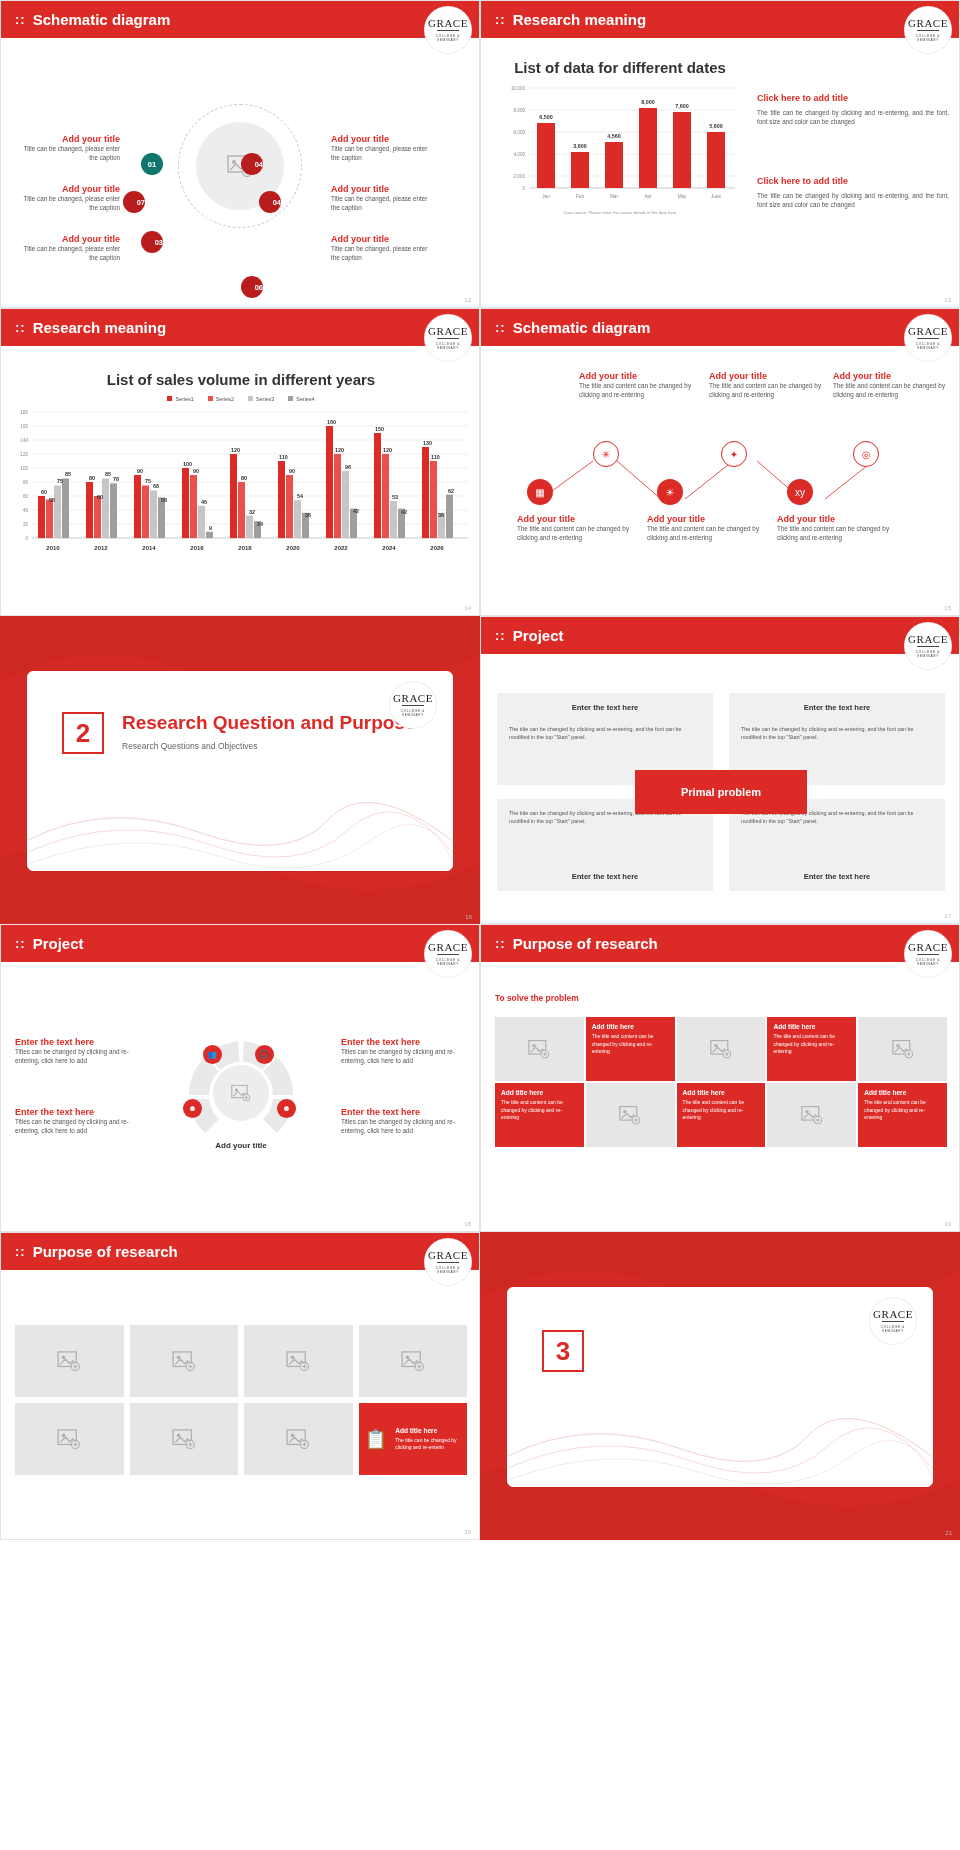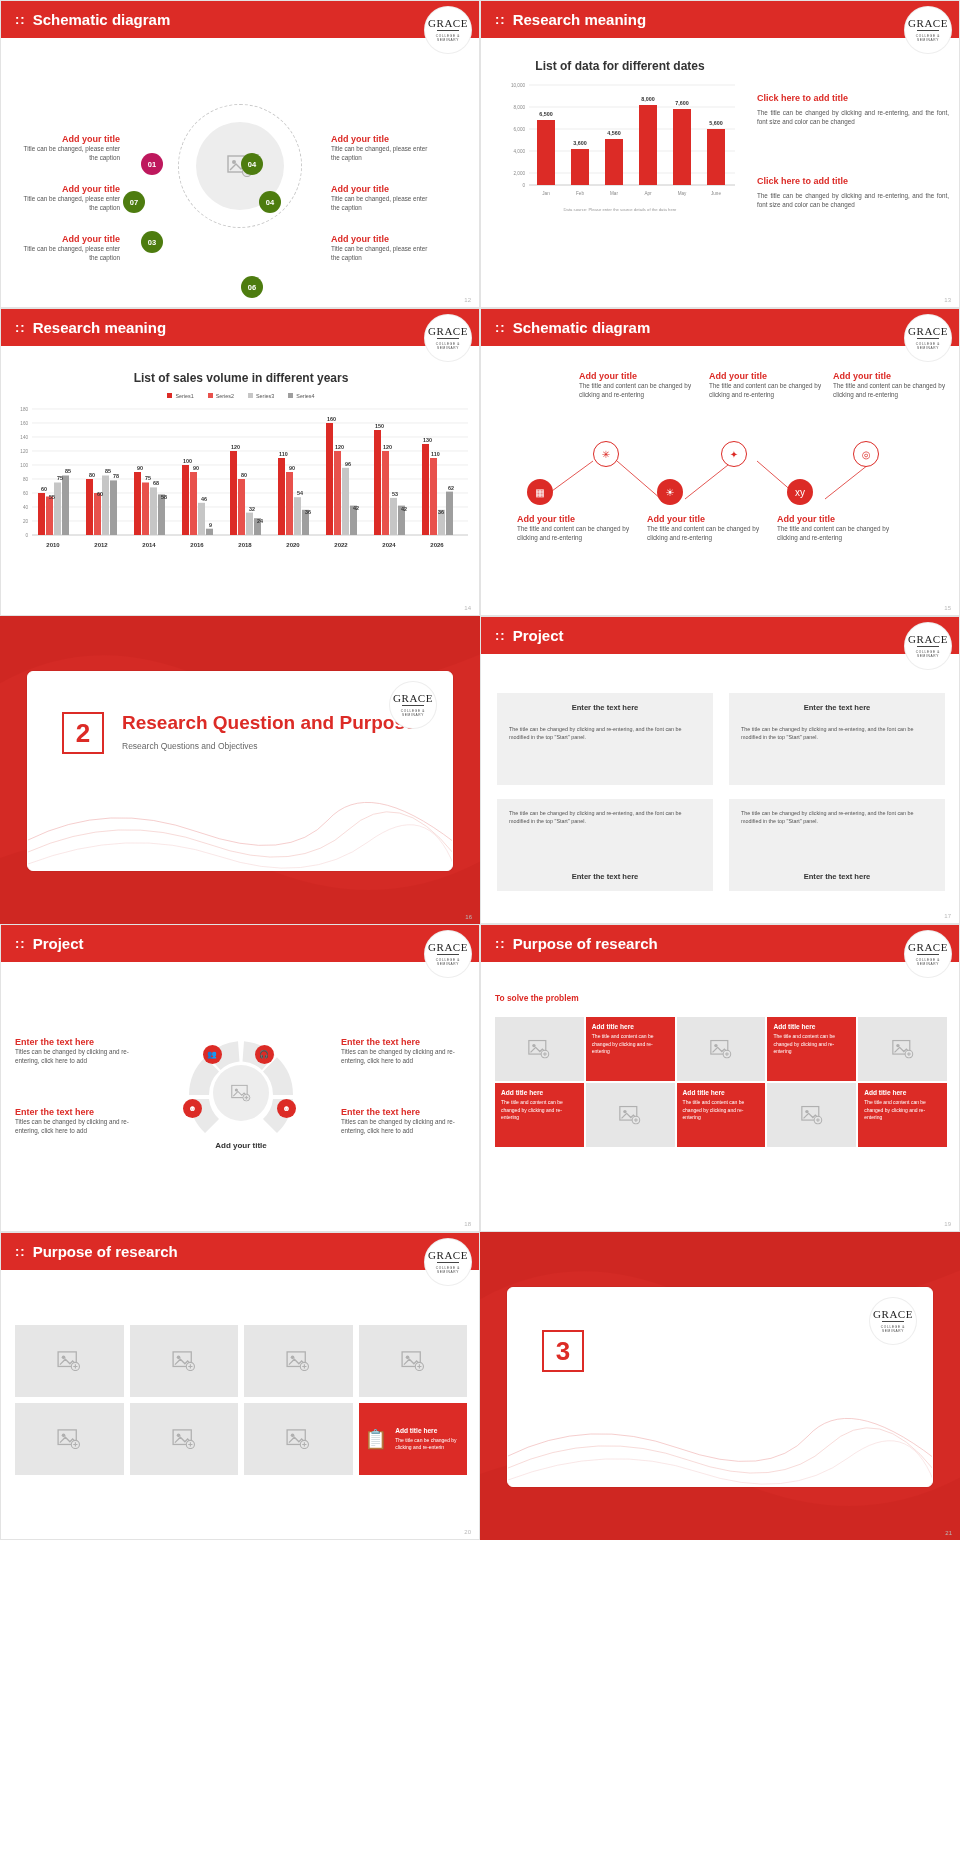--- a/index.html
+++ b/index.html
@@ -80,27 +80,27 @@
   }
   .s1-inner {
     position: absolute; left: 50%; top: 128px; transform: translate(-50%,-50%);
     width: 88px; height: 88px; border-radius: 50%; background: #ededed;
   }
   .s1-node {
     position: absolute; width: 22px; height: 22px; border-radius: 50%;
     display: flex; align-items: center; justify-content: center;
     color: #fff; font-size: 7.5px; font-weight: bold;
   }
-  .n-red { background: #be185d; }
-  .n-gray { background: #4d7c0f; }
+  .n-red { background: #0f766e; }
+  .n-gray { background: #b91c1c; justify-content: flex-end; }
   .s1-lbl { position: absolute; width: 105px; }
   .s1-lbl.r { text-align: right; }
 
   
-  .chart-title { text-align: center; font-size: 12px; font-weight: bold; color: #333; }
+  .chart-title { text-align: center; font-size: 15px; font-weight: bold; color: #333; }
   .axis-lbl { font-size: 4.6px; fill: #8a8a8a; }
   .bar-lbl { font-size: 5.4px; fill: #333; font-weight: bold; }
   .src-note { font-size: 4.2px; color: #999; text-align: center; }
   .circ-icon {
     width: 26px; height: 26px; border-radius: 50%; background: #dc2b26;
     display: flex; align-items: center; justify-content: center; color: #fff;
     font-size: 10px;
   }
   .circ-out {
     width: 26px; height: 26px; border-radius: 50%; border: 1.2px solid #dc2b26;
@@ -567,20 +567,21 @@
         <div class="bx" style="margin-top:13px;">The title can be changed by clicking and re-entering, and the font can be modified in the top "Start" panel.</div>
       </div>
       <div class="pbox" style="position:absolute; left:0; bottom:0; width:216px; height:92px; padding:10px 12px;">
         <div class="bx">The title can be changed by clicking and re-entering, and the font can be modified in the top "Start" panel.</div>
         <div class="bt" style="position:absolute;left:0;right:0;bottom:10px;">Enter the text here</div>
       </div>
       <div class="pbox" style="position:absolute; right:0; bottom:0; width:216px; height:92px; padding:10px 12px;">
         <div class="bx">The title can be changed by clicking and re-entering, and the font can be modified in the top "Start" panel.</div>
         <div class="bt" style="position:absolute;left:0;right:0;bottom:10px;">Enter the text here</div>
       </div>
+      <div class="primal">Primal problem</div>
     </div>
     <div class="pgnum">17</div>
   </div>
 
   <div class="slide">
     <div class="hdr">
       <span class="dots">::</span>
       <span class="title">Project</span>
     </div>
     <div class="logo">

